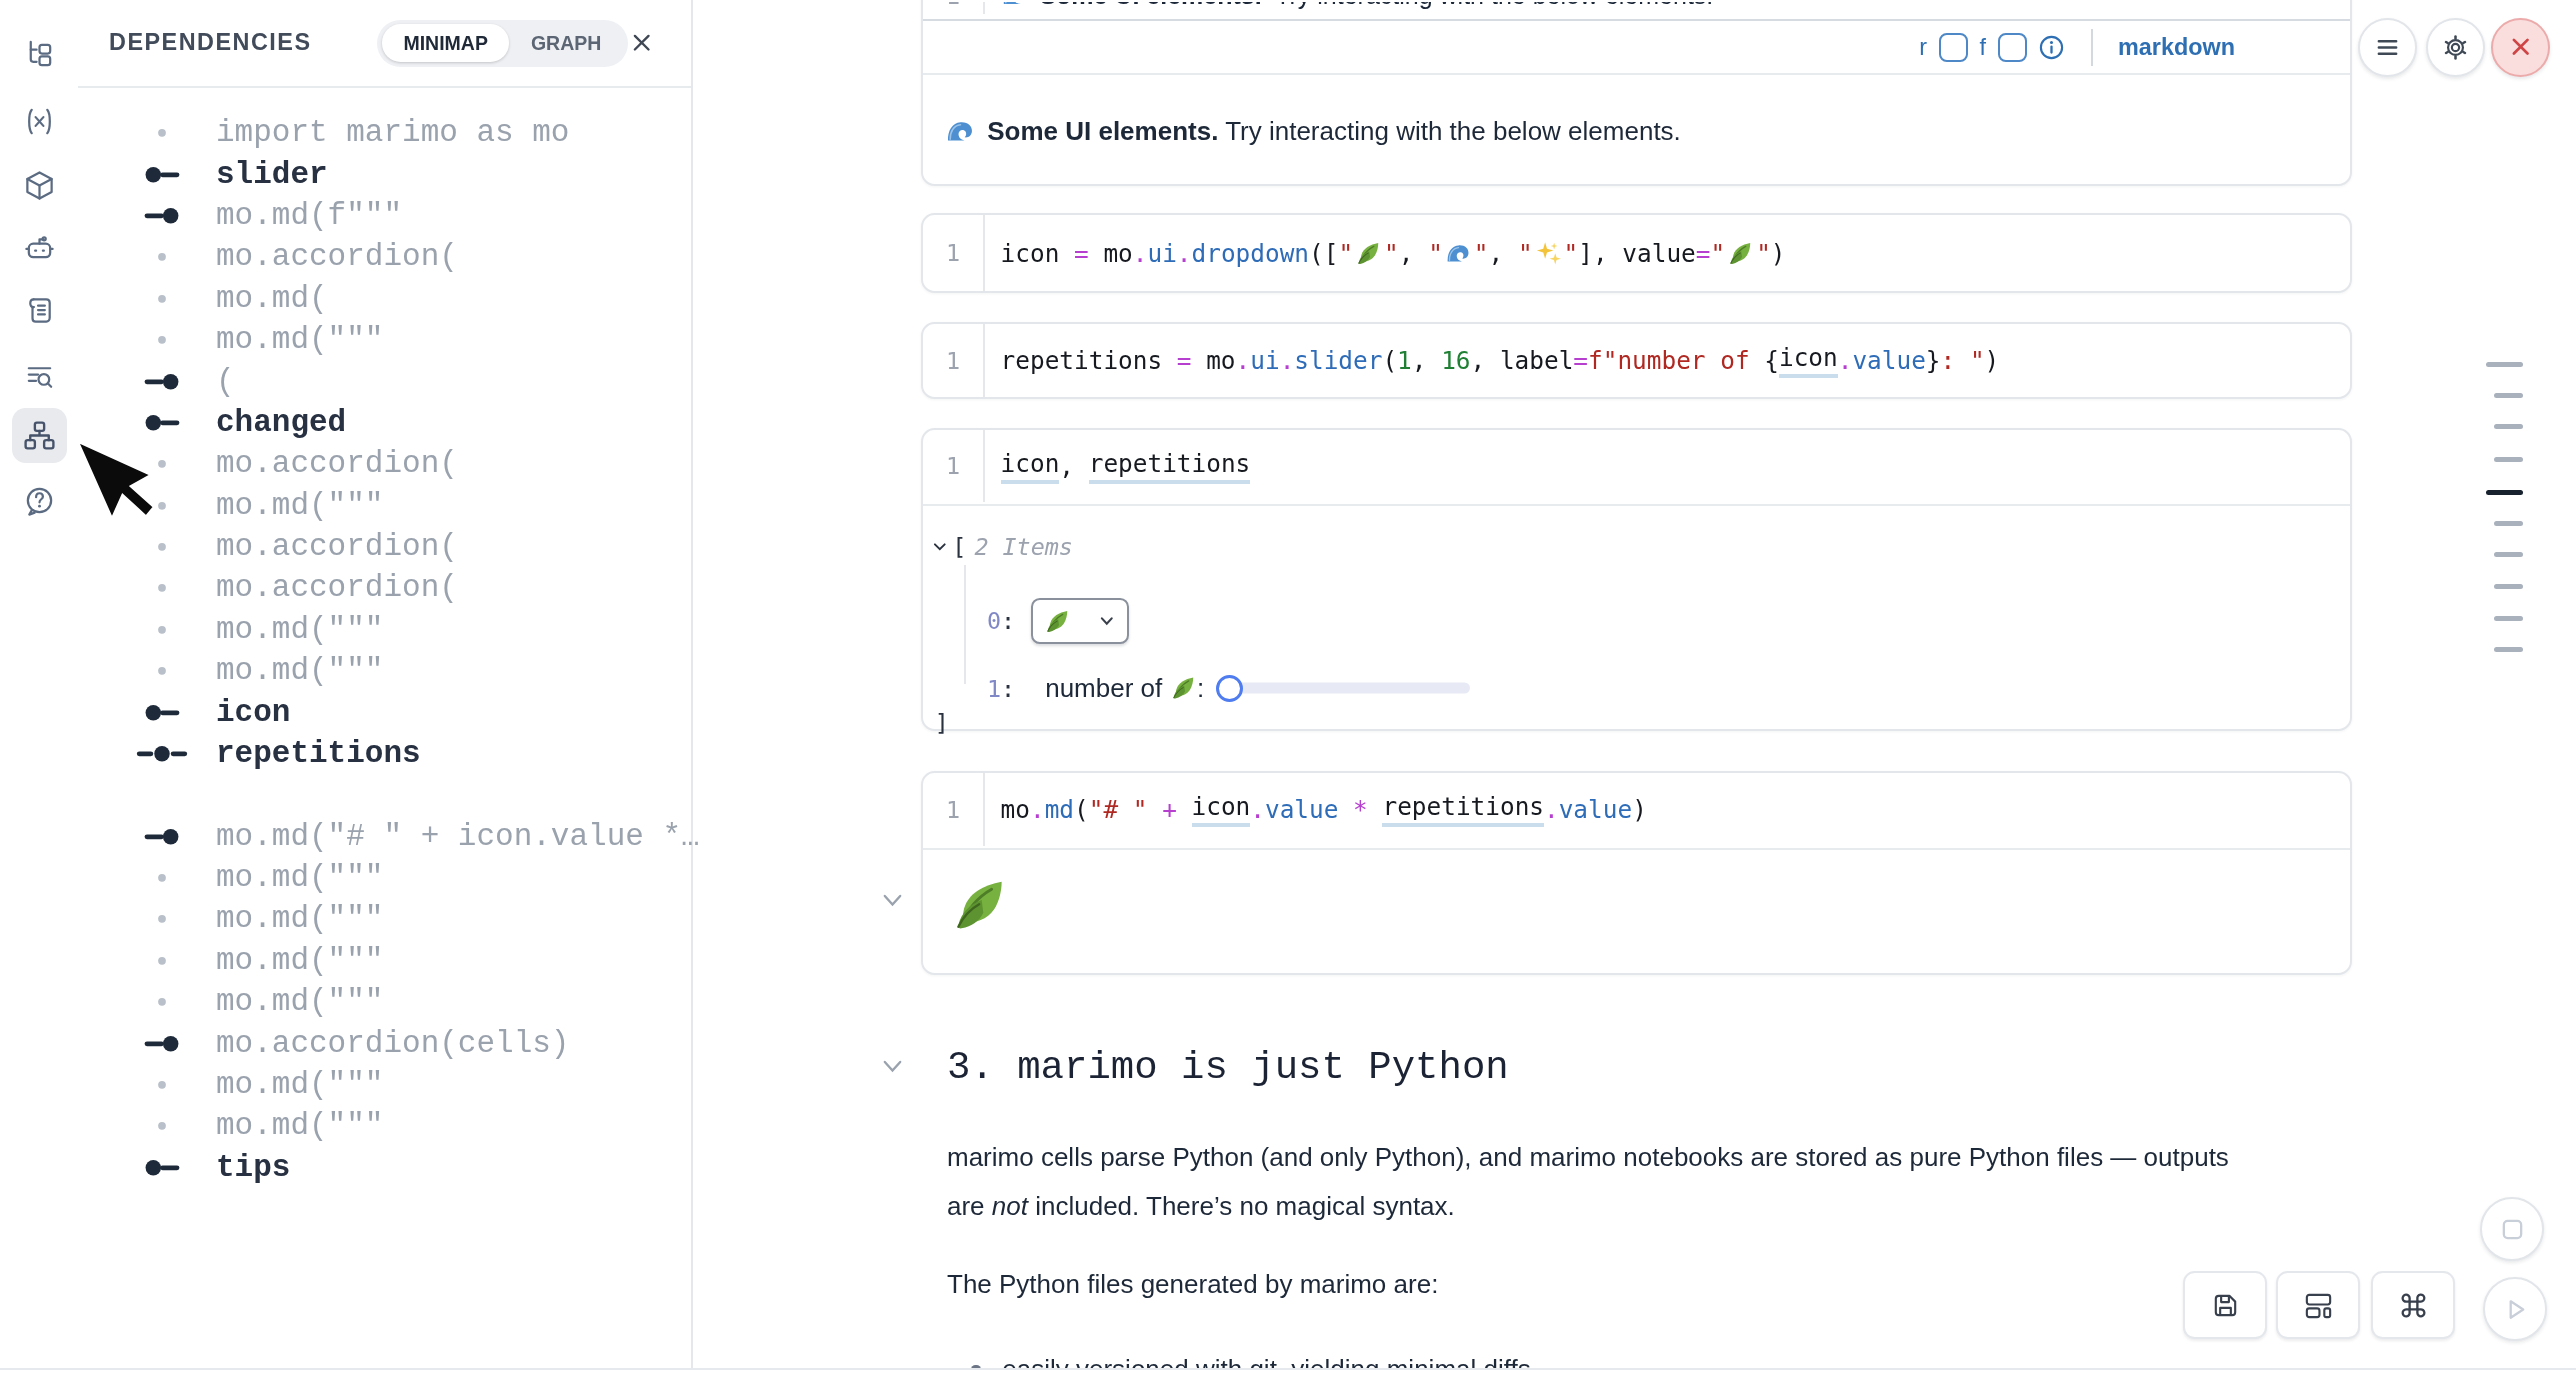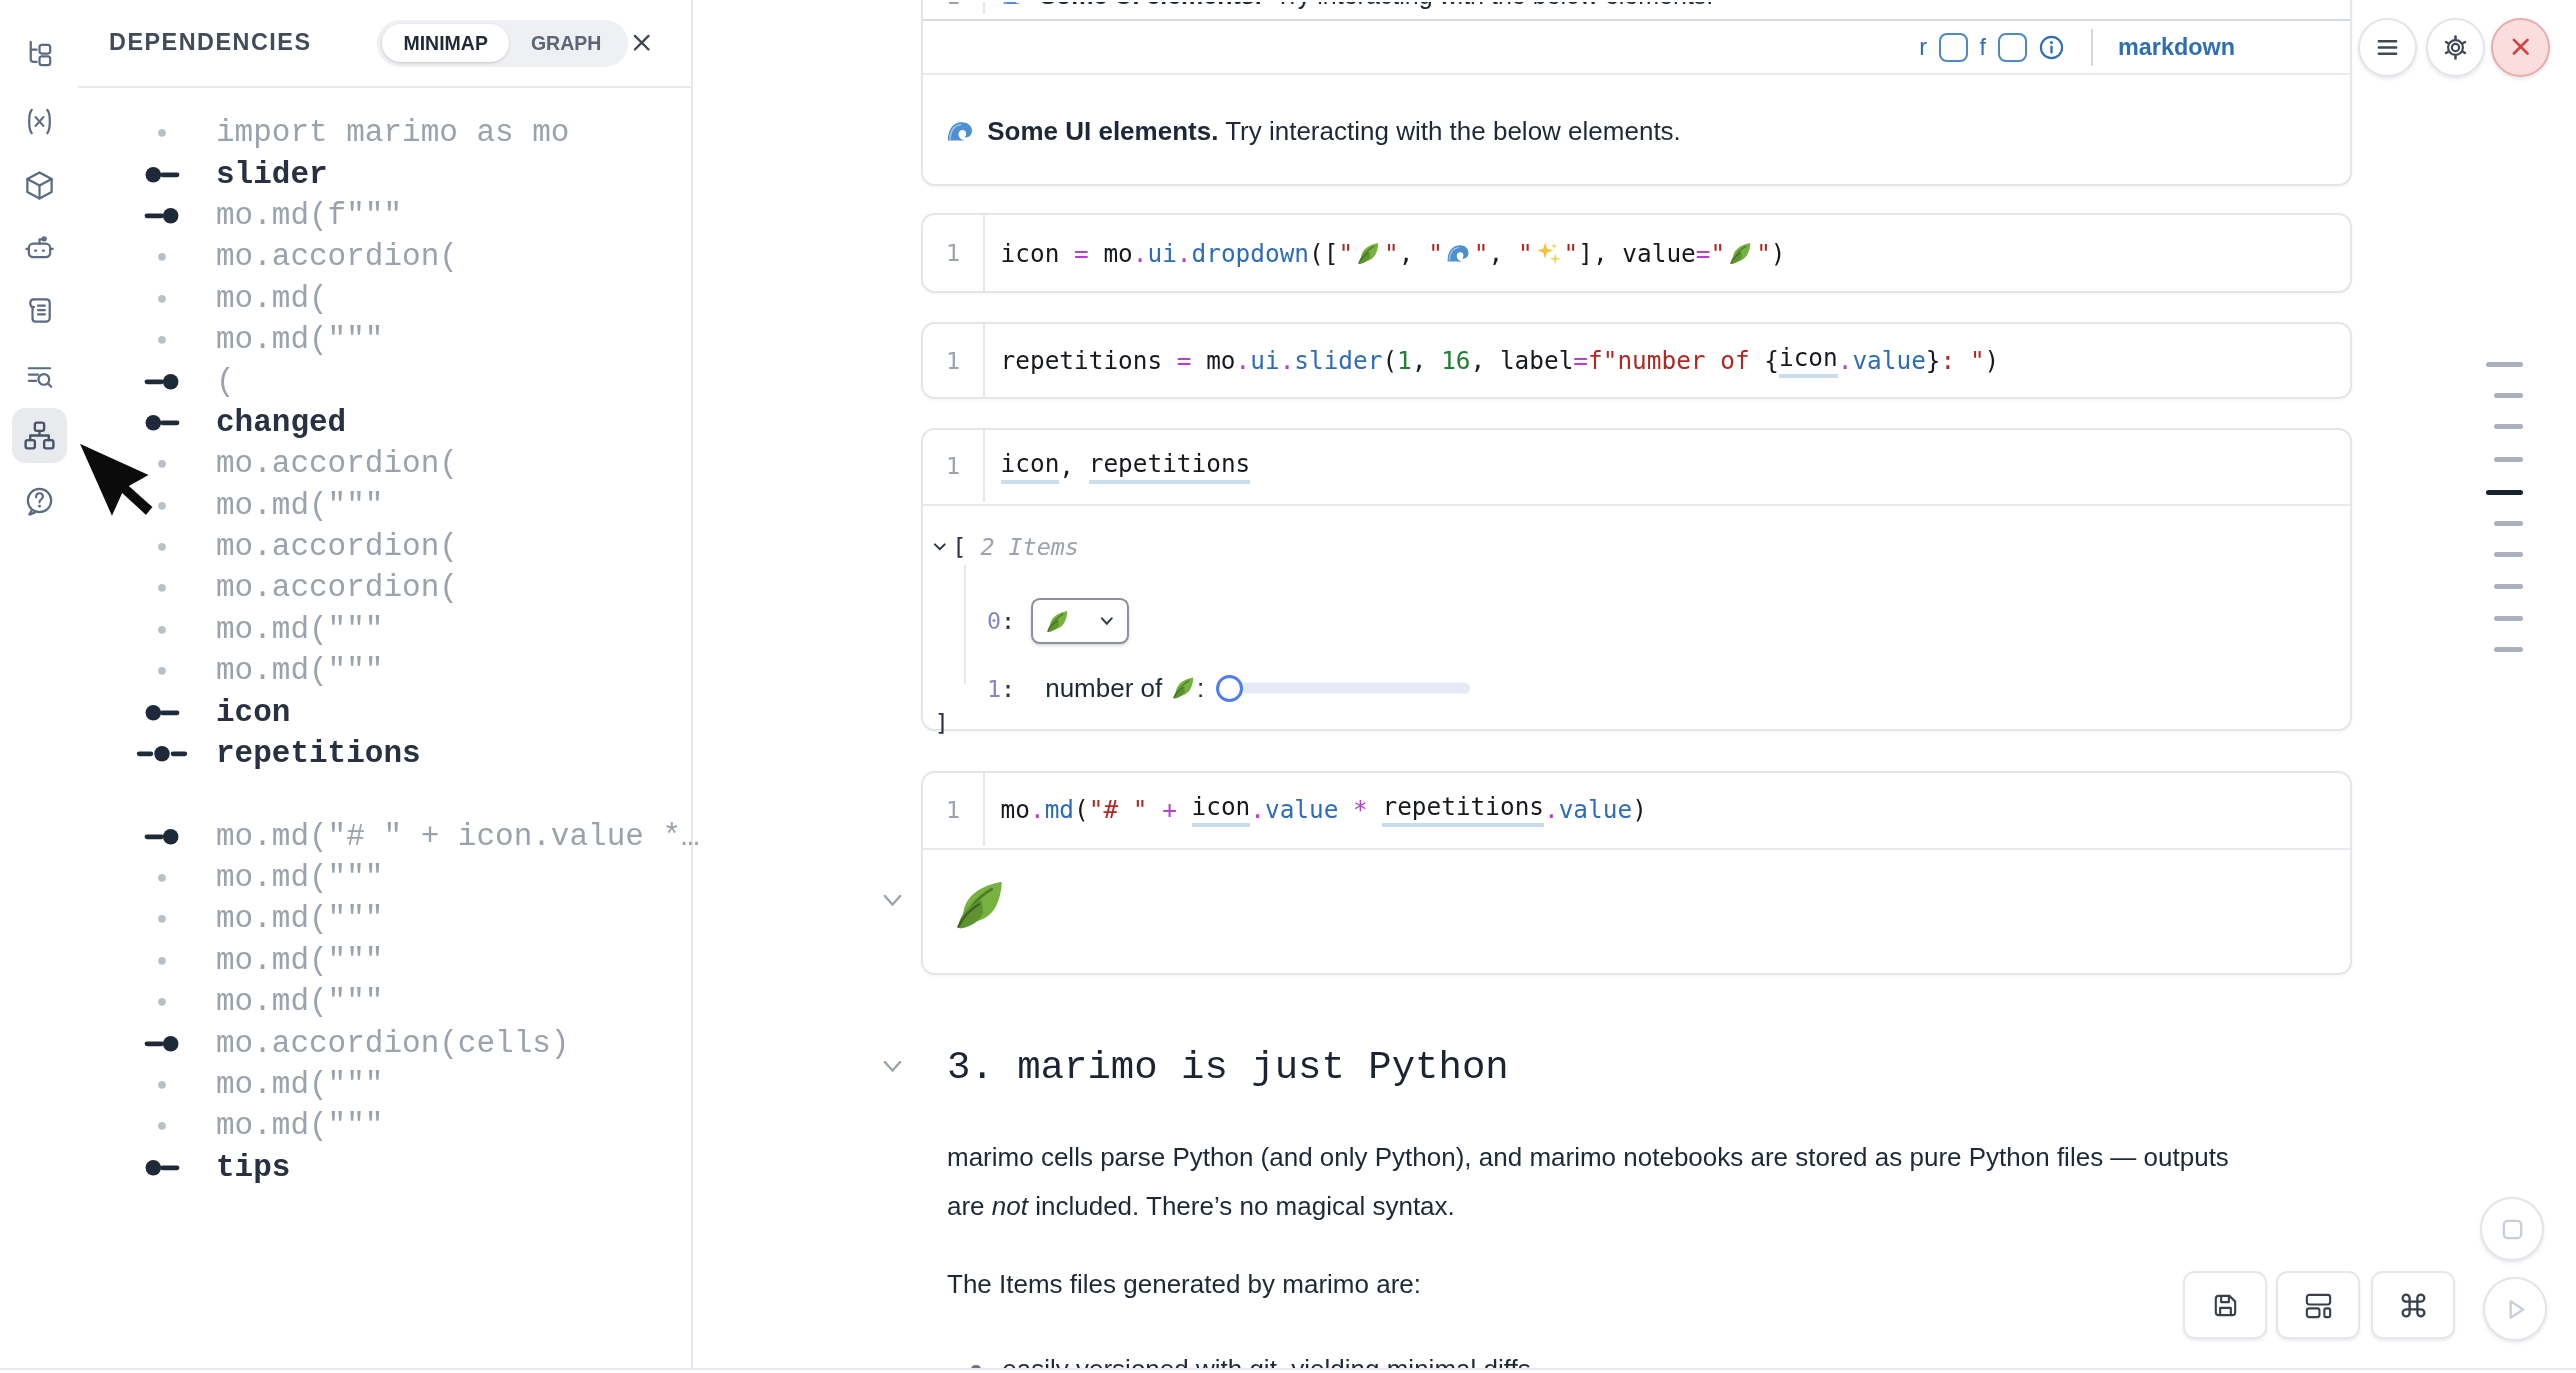--- a/index.html
+++ b/index.html
@@ -476,21 +476,21 @@
       </div>
     </div>
     <div class="divline" style="top:74px;"></div>
     <div style="position:absolute;left:0;top:76px;width:100%;height:221px;">
 
       <div style="position:absolute;left:7.8px;top:27px;display:flex;align-items:center;">
         <svg width="17.6" height="17.6" viewBox="0 0 18 18">
             <path d="M4 6.5 L9 11.5 L14 6.5" stroke="#2a3240" stroke-width="2" fill="none" stroke-linecap="round"></path>
           </svg>
         <span class="treemono" style="margin-left:3.9px;">[</span>
-        <span class="items-lbl" style="margin-left:14px;">2 Items</span>
+        <span class="items-lbl" style="margin-left:8px;">2 Items</span>
       </div>
       <div style="position:absolute;left:41px;top:59px;width:2px;height:119px;background:#e5e7eb;"></div>
 
       <div style="position:absolute;left:64px;top:115px;display:flex;align-items:center;transform:translateY(-50%);">
         <span class="treemono"><span class="idx">0</span><span>:</span></span>
         <div style="margin-left:15.6px;width:98px;height:46px;background:#fff;border:2px solid #8a919c;border-radius:8.8px;box-shadow:0 2px 2.9px rgba(20,30,50,.15);display:flex;align-items:center;justify-content:space-between;padding:0 11.7px;box-sizing:border-box;">
           <span>
               <svg width="27" height="27" viewBox="0 0 36 36" style="display:block">
     <path d="M31 4 C20 6 11 11 8.5 20 C7.2 24.8 8 29 8 29 C15 29 22.5 26.5 26.5 20.5 C29.6 15.8 31 9 31 4 Z" fill="#77b13f"></path>
     <path d="M8 29 C10 21.5 16 13.5 25 8.5" stroke="#4e7d28" stroke-width="1.7" fill="none" stroke-linecap="round"></path>
@@ -546,21 +546,21 @@
       <path d="M5 6 L13 15 L21 6" stroke="#9aa2ad" stroke-width="2.4" fill="none" stroke-linecap="round"></path>
     </svg>
 
   <svg class="abs" style="left:880px;top:1056px;" width="25" height="21.5" viewBox="0 0 26 22">
       <path d="M5 6 L13 15 L21 6" stroke="#9aa2ad" stroke-width="2.4" fill="none" stroke-linecap="round"></path>
     </svg>
   <div class="abs md-heading" style="left:947px;top:1046px;font-family:Liberation Mono, monospace;">3. marimo is just Python</div>
 
   <div class="abs prose" style="left:947px;top:1142px;width:1425px;">marimo cells parse Python (and only Python), and marimo notebooks are stored as pure Python files — outputs</div>
   <div class="abs prose" style="left:947px;top:1191px;width:1425px;"><span>are </span><i>not</i><span> included. There’s no magical syntax.</span></div>
-  <div class="abs prose" style="left:947px;top:1269px;">The Items files generated by marimo are:</div>
+  <div class="abs prose" style="left:947px;top:1269px;">The Python files generated by marimo are:</div>
   <div class="abs" style="left:971px;top:1354px;display:flex;align-items:center;">
     <div style="width:9.8px;height:9.8px;border-radius:50%;background:#6b7586;flex:none;"></div>
     <span class="prose" style="margin-left:21.5px;">easily versioned with git, yielding minimal diffs</span>
   </div>
 
   <div class="sq-btn" style="left:2183px;top:1271px;">
     <svg width="31" height="31" viewBox="0 0 32 32" stroke="#39404d" stroke-width="2.2" fill="none" stroke-linejoin="round">
         <path d="M6 9 C6 7.3 7.3 6 9 6 H20 L26 12 V23 C26 24.7 24.7 26 23 26 H9 C7.3 26 6 24.7 6 23 Z"></path>
         <path d="M11.5 6 V12.5 H19.5 V6"></path>
         <path d="M10.5 26 V18.5 H21.5 V26"></path>

